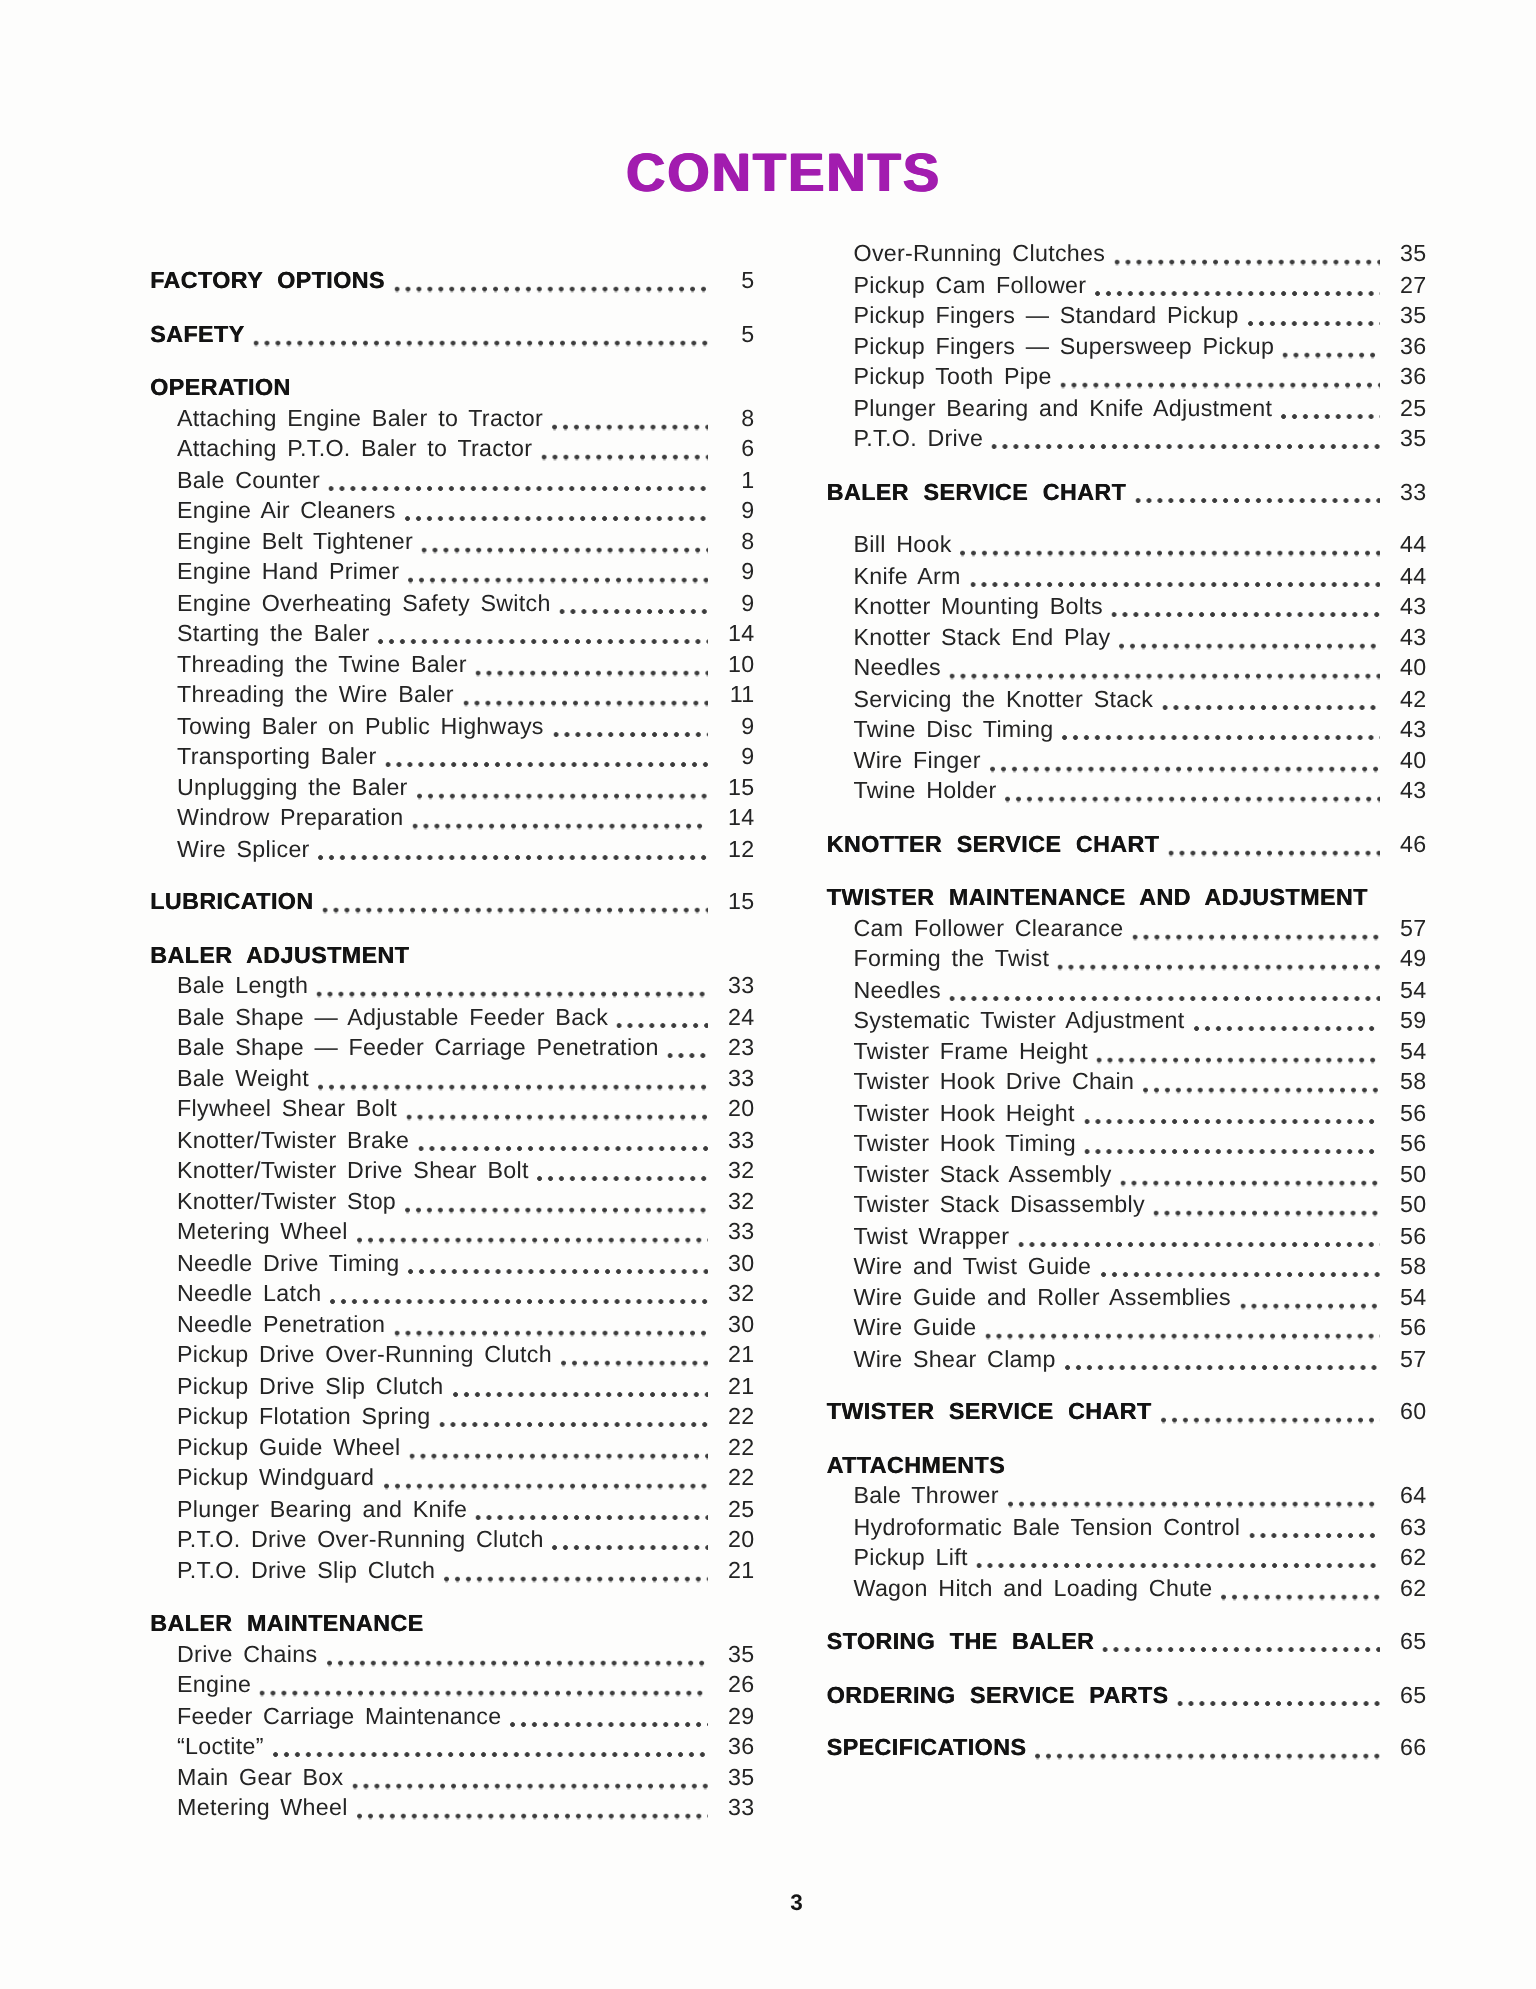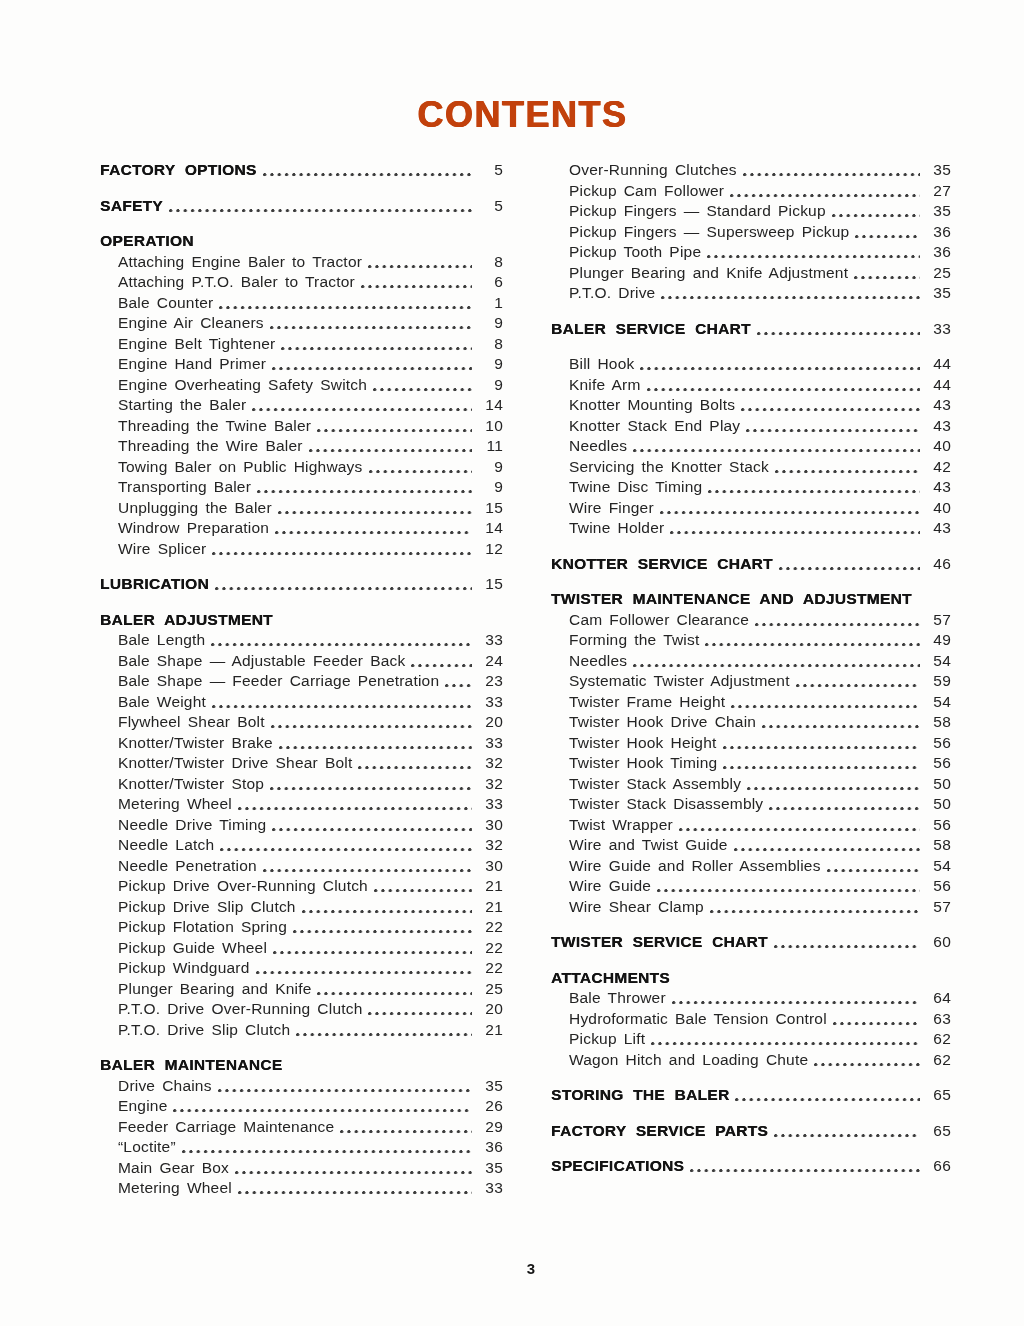--- a/index.html
+++ b/index.html
@@ -14,26 +14,26 @@
     padding: 97px 79px 0 100px;
     overflow: hidden;
   }
   .title {
     margin: 0 0 27px 0;
     text-align: center;
     font-size: 36px;
     line-height: 36px;
     font-weight: bold;
     letter-spacing: 1.5px;
-    color: #c2410c;
+    color: #a21caf;
     text-shadow: 0.6px 0 0 currentColor, -0.6px 0 0 currentColor;
   }
   .columns { display: flex; }
   .col { flex: none; }
-  .col-left  { width: 403px; }
+  .col-left  { width: 403px; margin-top: 18px; }
   .col-right { width: 400px; margin-left: 48px; }
 
   .toc-section { margin-top: 15px; }
   .toc-section:first-child { margin-top: 0; }
 
   .row {
     display: flex;
     align-items: stretch;
     font-size: 15.5px;
     line-height: 20.5px;
@@ -539,21 +539,21 @@
         </div>
         <div class="toc-section">
           <div class="row">
             <span class="label hdr">STORING THE BALER</span>
             <span class="dots"></span>
             <span class="page-num">65</span>
           </div>
         </div>
         <div class="toc-section">
           <div class="row">
-            <span class="label hdr">FACTORY SERVICE PARTS</span>
+            <span class="label hdr">ORDERING SERVICE PARTS</span>
             <span class="dots"></span>
             <span class="page-num">65</span>
           </div>
         </div>
         <div class="toc-section">
           <div class="row">
             <span class="label hdr">SPECIFICATIONS</span>
             <span class="dots"></span>
             <span class="page-num">66</span>
           </div>

